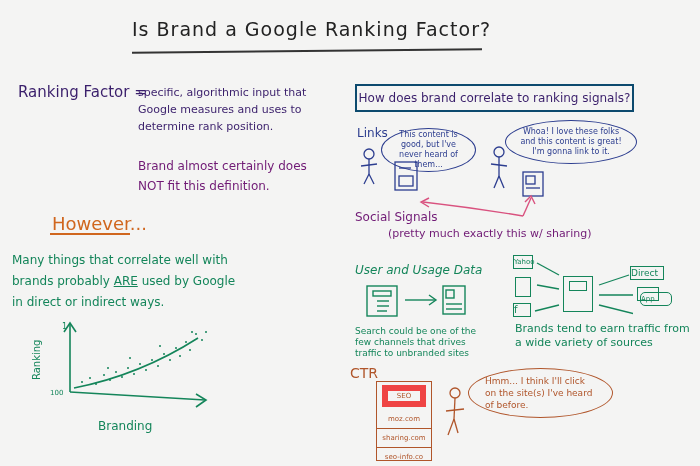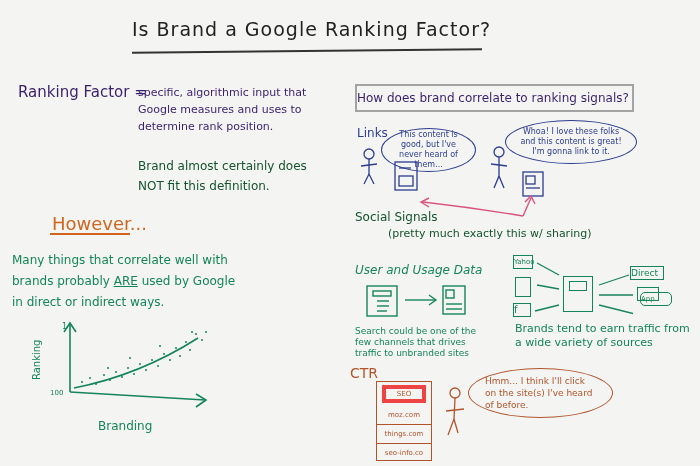--- a/index.html
+++ b/index.html
@@ -1,46 +1,46 @@
 <!DOCTYPE html>
 <html><head>
 <meta charset="utf-8">
 <style>
   html,body{margin:0;padding:0;}
   body{width:700px;height:466px;background:#f4f4f3;position:relative;overflow:hidden;font-family:"DejaVu Sans",sans-serif;}
   .abs{position:absolute;}
   .hand{font-family:"DejaVu Sans",sans-serif;}
   .purple{color:#3a1f6b;}
-  .magenta{color:#14532d;}
+  .magenta{color:#701a75;}
   .orange{color:#d0661e;}
   .green{color:#14855a;}
   .blue{color:#2c3d8f;}
   .brown{color:#b0552a;}
   .title{left:132px;top:18px;font-size:19px;color:#222;letter-spacing:1px;}
   .title-line{left:132px;top:50px;width:350px;height:2px;background:#333;transform:rotate(-0.6deg);}
   .def-term{left:18px;top:83px;font-size:15px;}
   .def-text{left:138px;top:84px;font-size:11px;line-height:17px;width:190px;}
   .brand-note{left:138px;top:156px;font-size:12px;line-height:20px;width:190px;}
   .however{left:52px;top:213px;font-size:18px;}
   .however-line{left:50px;top:233px;width:80px;height:2px;background:#d0661e;}
   .many{left:12px;top:250px;font-size:12px;line-height:21px;width:230px;}
-  .q-box{left:355px;top:84px;width:275px;height:24px;border:2px solid #a3a3a3;font-size:12px;line-height:24px;text-align:left;}
+  .q-box{left:355px;top:84px;width:275px;height:24px;border:2px solid #0c4a6e;font-size:12px;line-height:24px;text-align:center;}
   .links-label{left:357px;top:126px;font-size:12px;}
   .bubble{border:1.5px solid #2c3d8f;border-radius:50%;font-size:8px;line-height:10px;text-align:center;display:flex;align-items:center;justify-content:center;box-sizing:border-box;padding:6px 10px;}
   .b1{left:381px;top:128px;width:95px;height:44px;}
   .b2{left:505px;top:120px;width:132px;height:44px;}
   .social{left:355px;top:210px;font-size:12px;}
   .pretty{left:388px;top:227px;font-size:11px;}
   .usage-label{left:355px;top:263px;font-size:12px;font-style:italic;}
   .search-text{left:355px;top:326px;font-size:9px;line-height:11px;width:130px;}
   .brands-text{left:515px;top:322px;font-size:11px;line-height:14px;width:180px;}
   .ctr-label{left:350px;top:365px;font-size:14px;}
   .serp{left:376px;top:381px;width:54px;height:78px;border:1.5px solid #b0552a;}
   .serp-item{font-size:7px;text-align:center;border-bottom:1px solid #b0552a;height:18px;line-height:18px;color:#b0552a;}
-  .serp-seo{margin:3px 5px;border:4px solid #ef4444;height:10px;line-height:10px;}
+  .serp-seo{margin:3px 5px;border:6px solid #ef4444;height:10px;line-height:10px;}
   .b3{left:468px;top:368px;width:145px;height:50px;border:1.5px solid #b0552a;border-radius:50%;font-size:9px;line-height:12px;text-align:left;padding:8px 16px;box-sizing:border-box;}
   .icon-box{border:1.5px solid #14855a;box-sizing:border-box;font-size:7px;text-align:left;color:#14855a;}
 </style>
 </head>
 <body>
 
 <div class="abs title hand">Is Brand a Google Ranking Factor?</div>
 <div class="abs title-line"></div>
 
 <div class="abs def-term purple">Ranking Factor =</div>
@@ -165,21 +165,21 @@
       <line x1="102" y1="40" x2="66" y2="40"></line>
       <line x1="106" y1="60" x2="66" y2="50"></line>
   </g>
 </svg>
 <div class="abs brands-text green">Brands tend to earn traffic from a wide variety of sources</div>
 
 <div class="abs ctr-label brown">CTR</div>
 <div class="abs serp">
   <div class="serp-item serp-seo">SEO</div>
   <div class="serp-item">moz.com</div>
-  <div class="serp-item">things.com</div>
+  <div class="serp-item">sharing.com</div>
   <div class="serp-item" style="border-bottom:none">seo-info.co</div>
 </div>
 <svg class="abs" style="left:440px;top:385px" width="30" height="60">
   <g stroke="#b0552a" fill="none" stroke-width="1.3">
     <circle cx="15" cy="8" r="5"></circle>
       <line x1="15" y1="13" x2="14" y2="34"></line>
       <line x1="6" y1="26" x2="24" y2="24"></line>
       <line x1="14" y1="34" x2="8" y2="50"></line>
       <line x1="14" y1="34" x2="18" y2="48"></line>
   </g>

